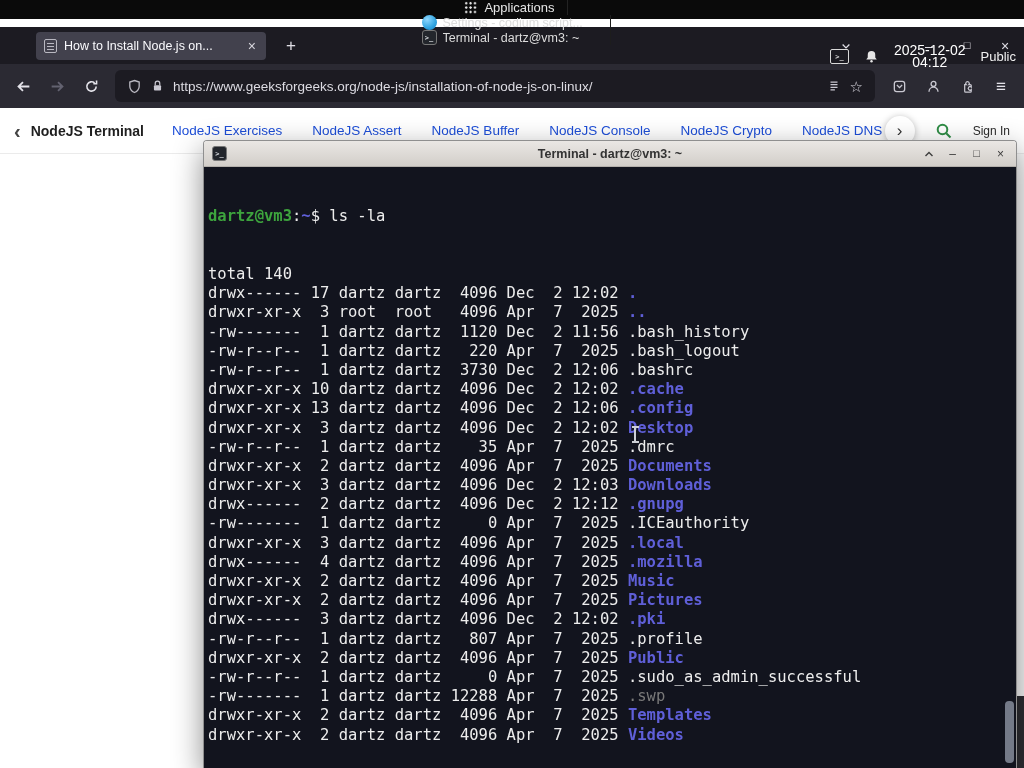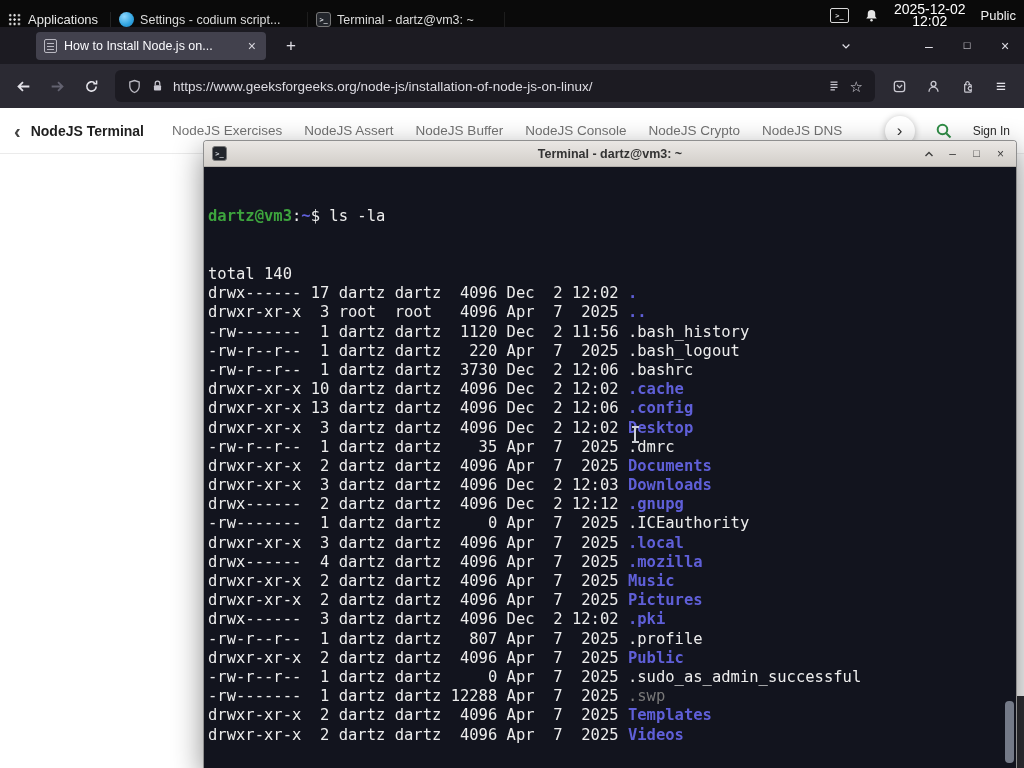--- a/index.html
+++ b/index.html
@@ -4,22 +4,22 @@
 <style>
   :root{
     --green:#3da33d; --dir:#5f5fd8; --dim:#7a7a7a; --termbg:#12141e; --gfg:#2f8d46;
   }
   *{box-sizing:border-box; margin:0; padding:0;}
   html,body{width:1024px;height:768px;overflow:hidden;background:#fff;
     font-family:"Liberation Sans",sans-serif;}
   body{position:relative;}
 
   
-  .panel{position:absolute;top:0;left:0;right:0;height:27px;background:#0a0a0a;
-    display:flex;align-items:flex-end;color:#e6e6e6;font-size:13px;z-index:50;}
+  .panel{position:absolute;top:0;left:0;right:0;height:19px;background:#0a0a0a;
+    display:flex;align-items:center;color:#e6e6e6;font-size:13px;z-index:50;flex-direction:column;}
   .apps{display:flex;align-items:center;gap:7px;padding:0 12px 0 8px;border-right:1px solid #232323;}
   .grid-ico{width:13px;height:13px;
     background:radial-gradient(circle,#e8e8e8 1.1px,transparent 1.3px) 0 0/4.4px 4.4px;}
   .taskbtn{width:197px;display:flex;align-items:center;gap:6px;padding:0 8px;
     border-right:1px solid #1d1d1d;}
   .task-label{white-space:nowrap;overflow:hidden;font-size:12.5px;color:#dcdcdc;}
   .ff-ico{width:15px;height:15px;flex:none;border-radius:50%;
     background:radial-gradient(circle at 38% 40%,#5f7fe8 0 2.5px,transparent 3px),
     radial-gradient(circle at 50% 42%,#ffd24a,#ff9f1a 55%,#ef670e 85%);}
   .cod-ico{width:15px;height:15px;flex:none;border-radius:50%;
@@ -56,22 +56,22 @@
   .urlbar{flex:1;height:32px;margin:12px 6px;background:#1c1b22;border-radius:6px;display:flex;
     align-items:center;gap:9px;padding:0 12px;min-width:0;}
   .url{flex:1;font-size:13.5px;color:#dcdbe2;white-space:nowrap;overflow:hidden;min-width:0;}
   .star{font-size:15px;color:#d6d5dd;line-height:1;}
   .hamb{font-size:17px;color:#e3e2e9;line-height:1;}
 
   .gfgnav{position:relative;height:46px;background:#fff;border-bottom:1px solid #ebebeb;
     display:flex;align-items:center;padding:0 14px;color:#333;}
   .chevL{font-size:20px;color:#444;margin-right:10px;font-weight:bold;line-height:1;}
   .gfg-active{font-weight:bold;font-size:14px;color:#1f1f1f;margin-right:28px;white-space:nowrap;}
-  .gfg-items{flex:1;display:flex;gap:22px;overflow:hidden;white-space:nowrap;
-    font-size:13.5px;color:#737373;min-width:0;}
+  .gfg-items{flex:1;display:flex;gap:30px;overflow:hidden;white-space:nowrap;
+    font-size:13.5px;color:#1d4ed8;min-width:0;}
   .gfg-right{display:flex;align-items:center;gap:20px;margin-left:6px;flex:none;}
   .circle-chev{width:30px;height:30px;border-radius:50%;background:#fff;
     box-shadow:0 1px 7px rgba(0,0,0,.28);display:grid;place-items:center;font-size:17px;
     color:#333;margin-left:-16px;line-height:1;}
   .signin{font-size:12px;color:#2b2b2b;}
 
   .page{position:absolute;top:127px;left:0;right:8px;bottom:0;background:#fff;}
   .page-scroll{position:absolute;right:0;top:127px;width:8px;bottom:0;background:#fafafa;}
   .page-scroll .thumb{position:absolute;bottom:0;left:0;width:8px;height:72px;background:#2e2e33;}
 
@@ -123,21 +123,21 @@
   <div class="panel-right">
     <span class="tray-ico">&gt;_</span>
     <span>
       <svg width="15" height="15" viewBox="0 0 16 16">
           <path d="M8 2 a4 4 0 0 1 4 4 v3 l1.6 2.2 h-11.2 L4 9 V6 a4 4 0 0 1 4 -4 z" fill="#e6e6e6"></path>
           <circle cx="8" cy="13" r="1.3" fill="#e6e6e6"></circle>
         </svg>
     </span>
     <div class="clock">
       <div>2025-12-02</div>
-      <div>12:02</div>
+      <div>04:12</div>
     </div>
     <span class="user">Public</span>
   </div>
 </div>
 
 <div class="ffwin">
 
   <div class="tabbar">
     <div class="tab">
       <span class="favicon"></span>

